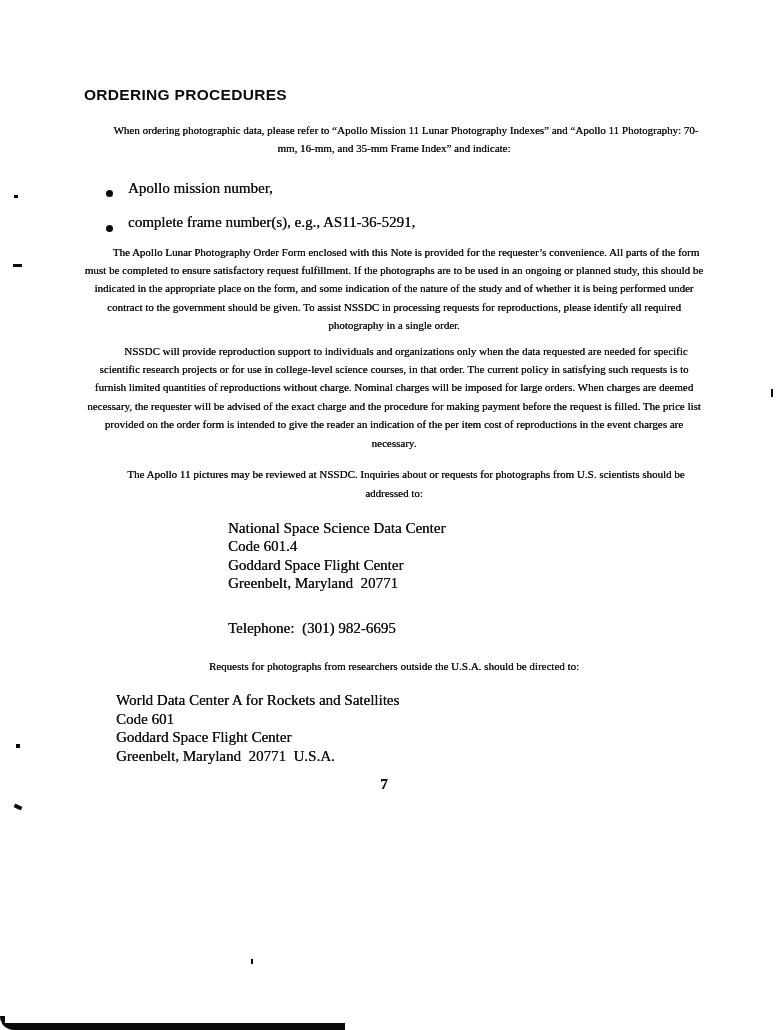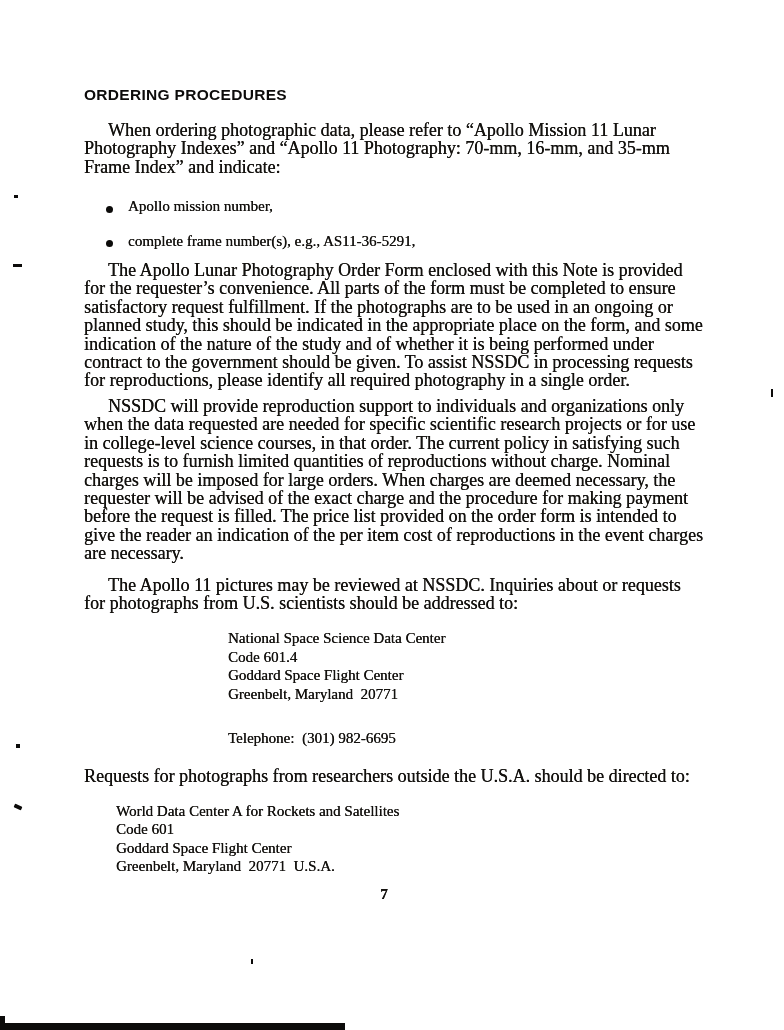--- a/index.html
+++ b/index.html
@@ -1,33 +1,34 @@
 <!DOCTYPE html>
 <html><head>
 <meta charset="utf-8">
 <style>
   html,body{margin:0;padding:0;background:#ffffff;}
   .page{
     position:relative;width:784px;height:1030px;background:#ffffff;
     overflow:hidden;color:#14120f;
     font-family:"Liberation Serif","DejaVu Serif",serif;
+    border-radius:14px;
   }
   .content{position:absolute;left:84px;top:0;width:620px;}
   .heading{
     margin:85px 0 0 0;
     font-family:"Liberation Sans","DejaVu Sans",sans-serif;
     font-weight:700;font-size:15.5px;line-height:19px;letter-spacing:.3px;color:#0c0b0a;
   }
   .para{
-    margin:0;font-size:18px;line-height:18.4px;text-align:left;
+    margin:0;font-size:11px;line-height:18.4px;text-align:center;
     text-shadow:0.25px 0 0 currentColor;
   }
   .p-intro{margin-top:17px;text-indent:24px;}
   .bullet-list{margin-top:21px;}
-  .bullet-item{display:flex;align-items:center;margin-bottom:16px;font-family:Liberation Serif, serif;}
+  .bullet-item{display:flex;align-items:flex-end;margin-bottom:16px;font-family:Liberation Serif, serif;}
   .bullet-item:last-child{margin-bottom:0;}
   .bullet-dot{
     flex:none;width:7px;height:7px;border-radius:50%;background:#0c0b0a;
     margin:6px 15px 0 22px;
   }
   .bullet-text{font-size:15px;line-height:18.4px;text-shadow:0.25px 0 0 currentColor;}
   .p-order{margin-top:11px;text-indent:24px;}
   .p-policy{margin-top:7px;text-indent:24px;}
   .p-review{margin-top:13px;text-indent:24px;}
   .addr{margin-top:17px;margin-left:144px;}

